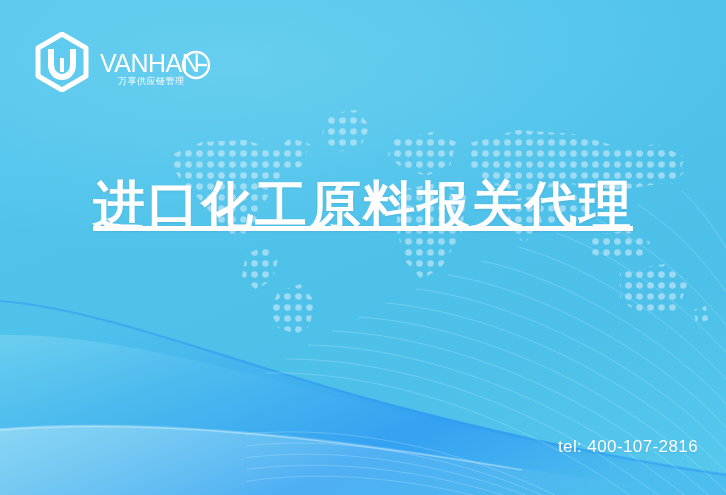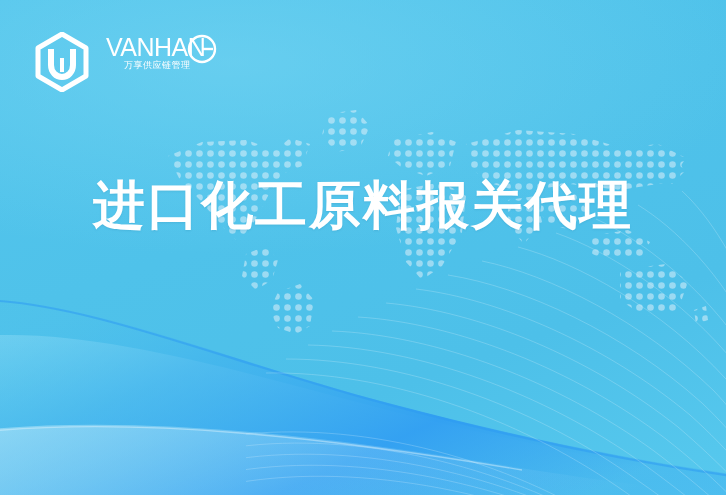--- a/index.html
+++ b/index.html
@@ -62,22 +62,22 @@
     pointer-events: none;
   }
   .guilloche svg { display: block; width: 100%; height: 100%; }
 
   
   .logo {
     position: absolute;
     left: 34px;
     top: 32px;
     display: flex;
-    align-items: flex-start;
-    gap: 16px;
+    align-items: flex-end;
+    gap: 10px;
     height: 60px;
   }
   .logo-mark { width: 56px; height: 60px; flex: 0 0 auto; }
   .logo-mark svg { display: block; width: 100%; height: 100%; }
   .logo-text { position: relative; width: 112px; height: 44px; }
   .logo-text svg { display: block; width: 100%; height: 100%; }
 
   
   .headline {
     position: absolute;
@@ -87,20 +87,21 @@
     text-align: center;
     color: #ffffff;
     font-weight: bold;
     line-height: 1.52;
     letter-spacing: 2px;
     text-shadow: 0 1px 2px rgba(40,120,160,0.18);
   }
   .headline .line {
     display: block;
     font-size: 52px;
+    text-decoration: underline;
   }
 
   
   .phone {
     position: absolute;
     right: 28px;
     top: 437px;
     color: #ffffff;
     font-size: 17px;
     letter-spacing: 0.4px;
@@ -231,14 +232,15 @@
         <path d="M96,17 L107,17" stroke="#ffffff" stroke-width="2.4"></path>
         <text x="18" y="36" font-family="'Liberation Sans', sans-serif" font-size="9" letter-spacing="0.5" fill="#ffffff">万享供应链管理</text>
       </svg>
     </div>
   </div>
 
   <div class="headline">
     <span class="line">进口化工原料报关代理</span>
   </div>
 
+  <div class="phone">tel: 400-107-2816</div>
 
 </div>
 
 </body></html>

